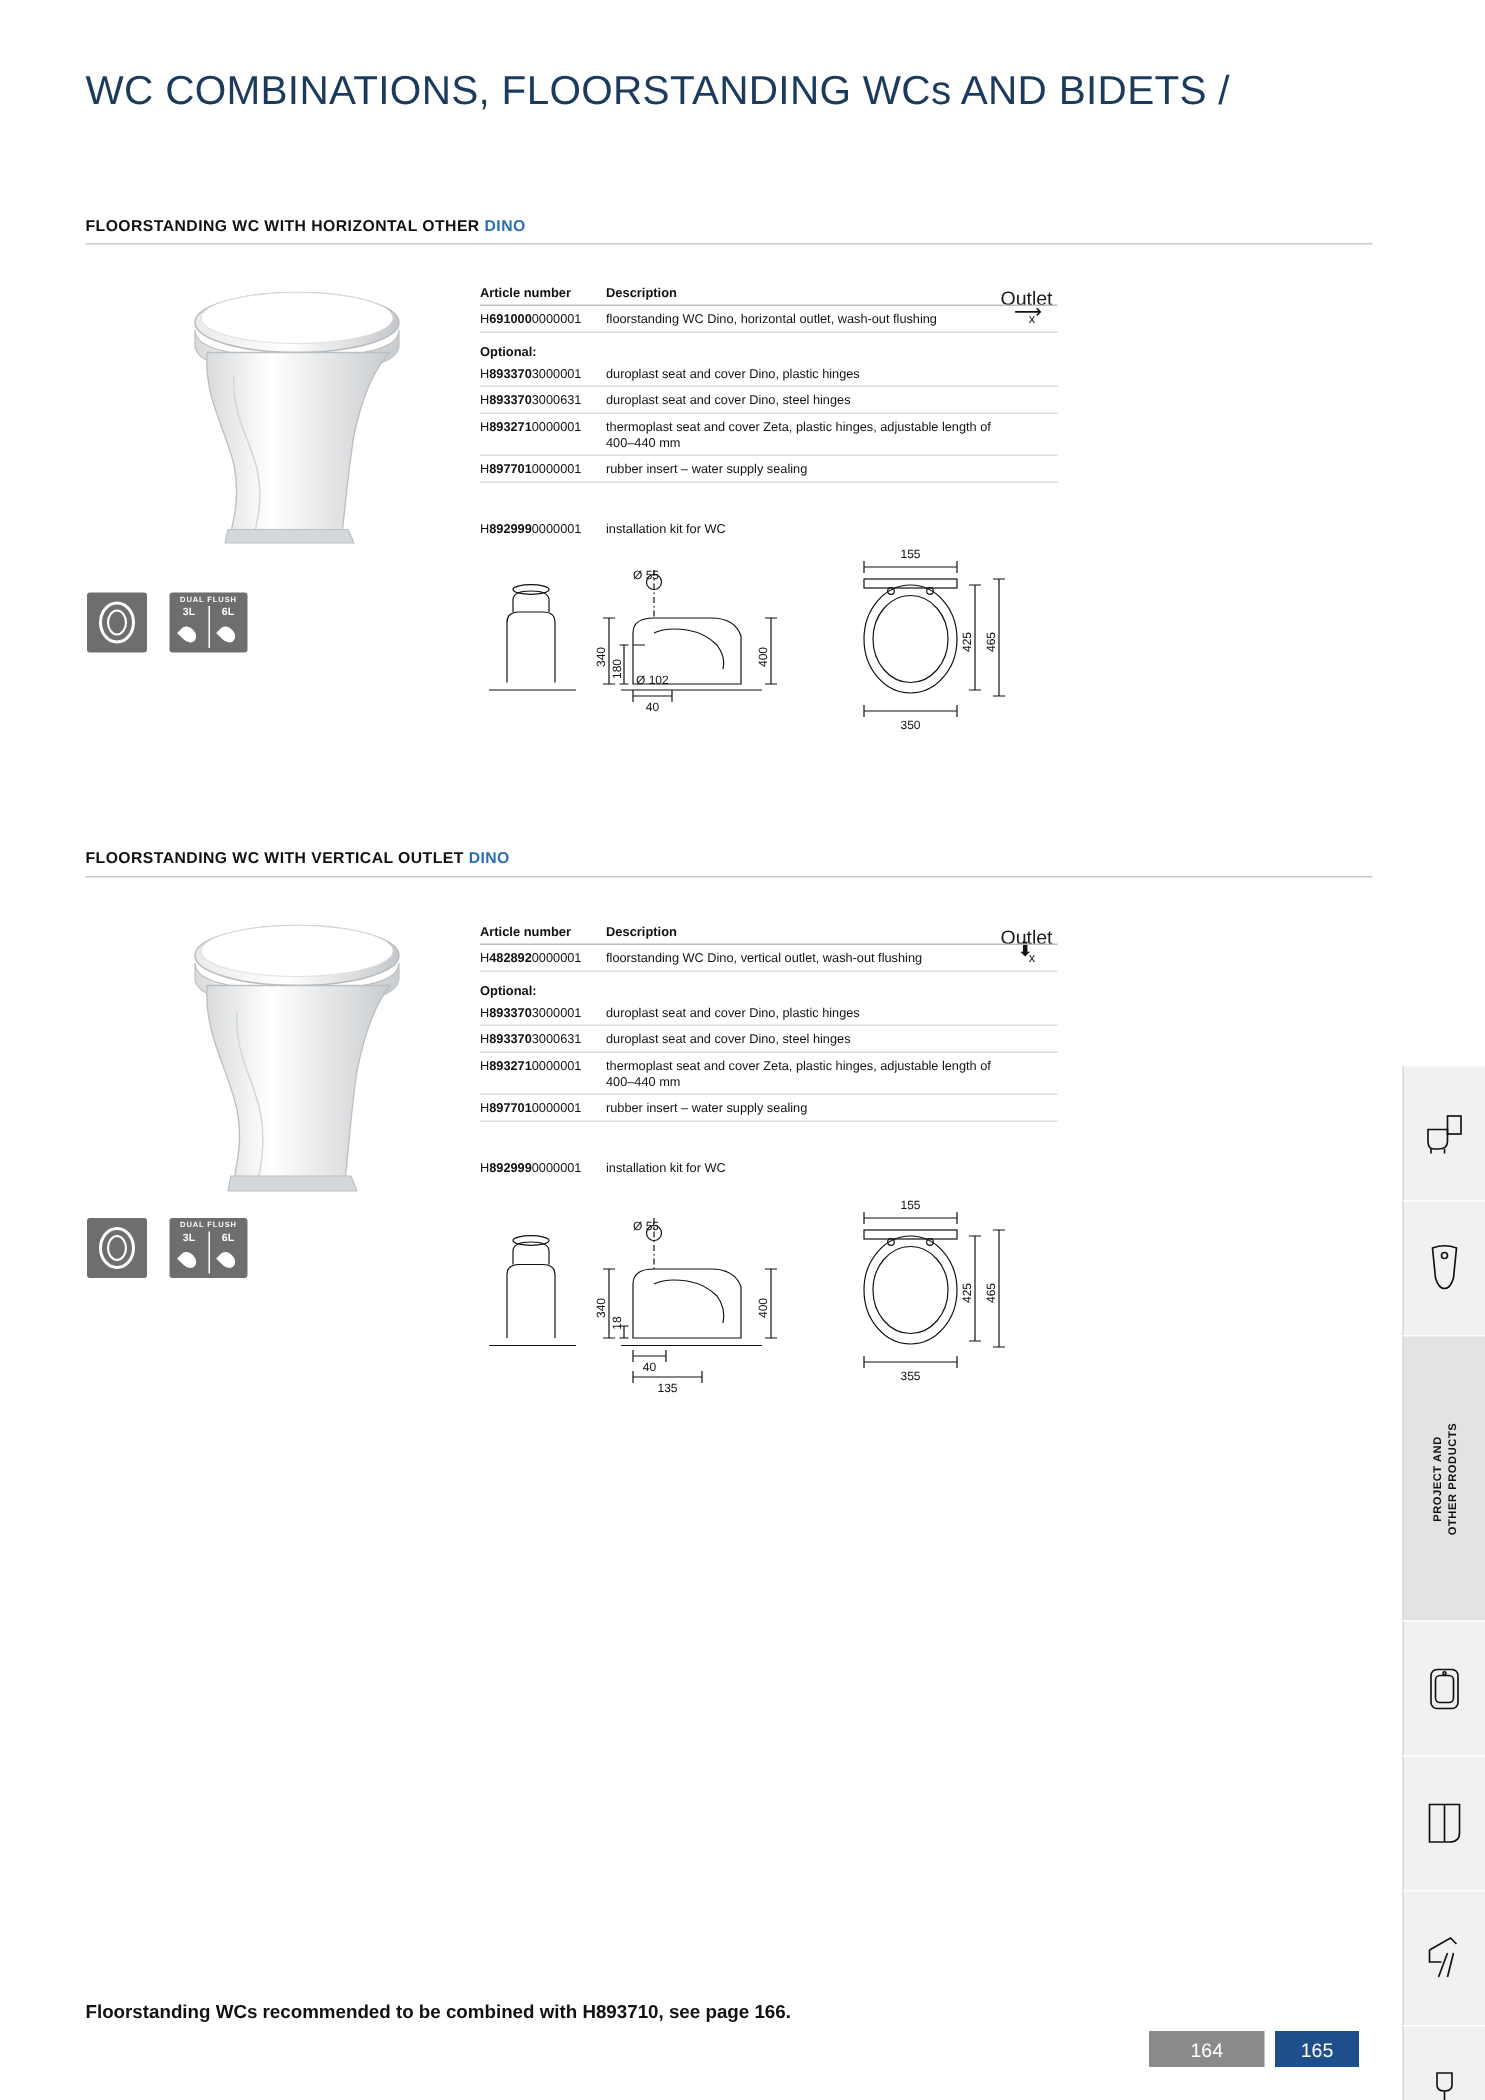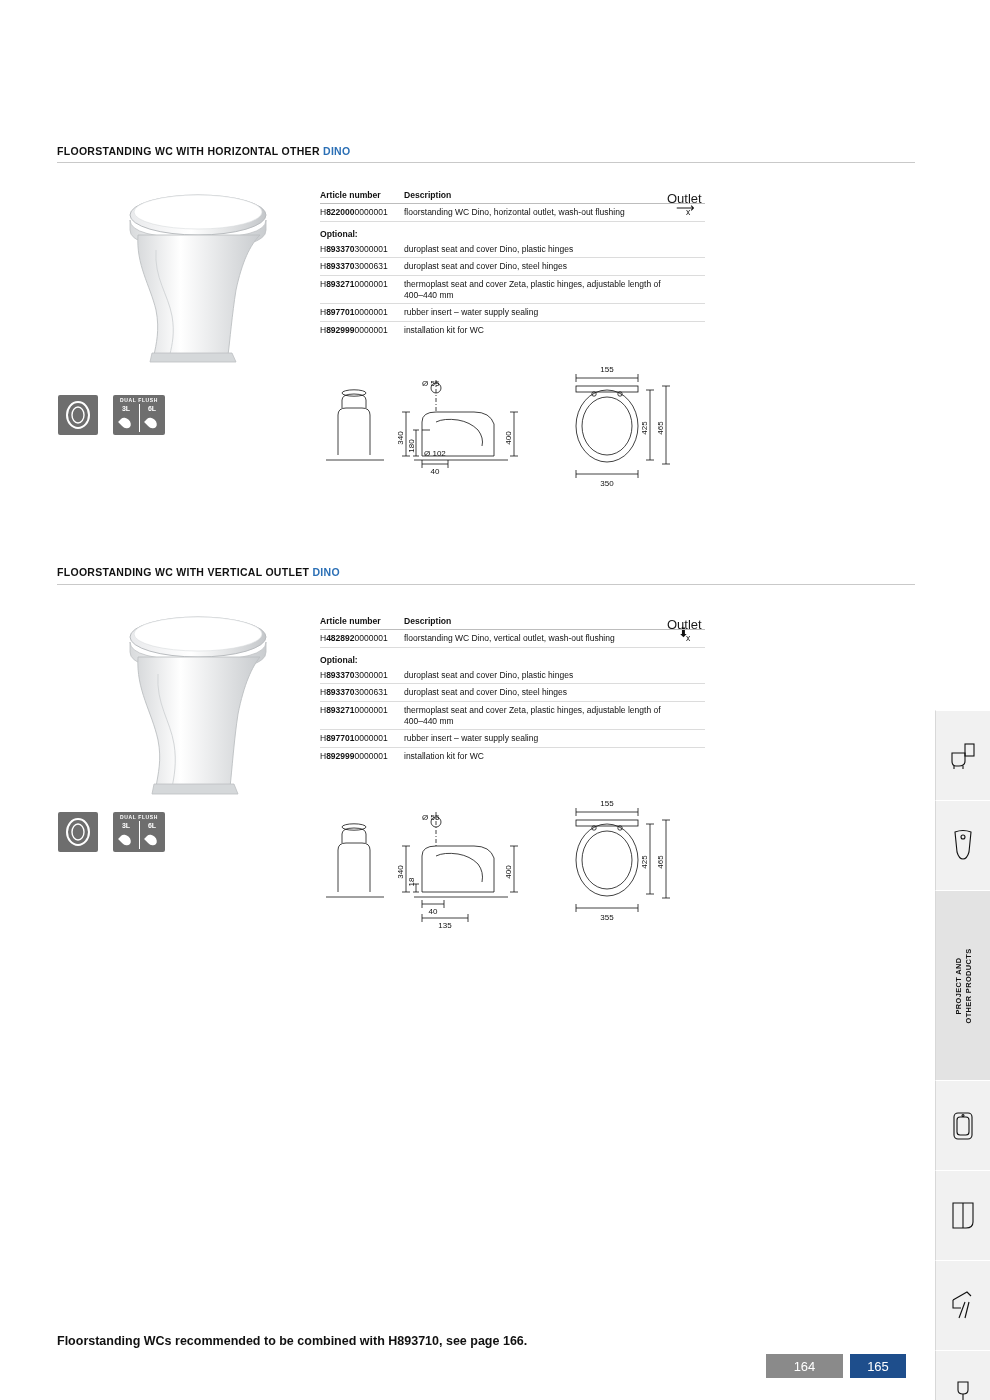--- a/index.html
+++ b/index.html
@@ -65,21 +65,21 @@
     font-size: 8.6px;
     padding-bottom: 3px;
     border-bottom: 1px solid #bdbdbd;
   }
   .tbl .row {
     display: flex;
     padding: 3px 0 3px 0;
     border-bottom: 1px solid #dcdcdc;
     line-height: 1.25;
   }
-  .tbl .row.noline { border-bottom: none; }
+  .tbl .row.noline { border-bottom: none; margin-top: 22px; }
   .col-art { width: 84px; flex: 0 0 84px; }
   .col-desc { flex: 1 1 auto; padding-right: 6px; }
   .col-out { width: 34px; flex: 0 0 34px; text-align: center; }
   .art-prefix { font-weight: normal; }
   .art-bold { font-weight: bold; }
   .optional-label {
     font-weight: bold;
     font-size: 8.6px;
     padding: 7px 0 2px 0;
   }
@@ -199,20 +199,21 @@
     line-height: 1.35;
     text-align: center;
     color: #111;
   }
 </style>
 </head>
 <body>
 
 <div class="page">
 
+  <div class="page-title">WC COMBINATIONS, FLOORSTANDING WCs AND BIDETS /</div>
 
   <div class="section-head" style="top:145px;">
     <span>FLOORSTANDING WC WITH HORIZONTAL OTHER</span>
     <span class="brand">DINO</span>
   </div>
   <div class="section-rule" style="top:162px;"></div>
 
   <div class="toilet-img" style="left:110px; top:190px;">
     <svg width="180" height="175" viewBox="0 0 180 175">
       <defs>
@@ -260,21 +261,21 @@
   <div class="outlet-head" style="left:667px; top:191px;">Outlet</div>
   <div class="outlet-arrow" style="left:676px; top:201px;">⟶</div>
 
   <div class="tbl" style="left:320px; top:190px; width:385px;">
     <div class="hdr">
       <div class="col-art">Article number</div>
       <div class="col-desc">Description</div>
       <div class="col-out"></div>
     </div>
     <div class="row">
-      <div class="col-art"><span class="art-prefix">H</span><span class="art-bold">822000</span><span class="art-prefix">0000001</span></div>
+      <div class="col-art"><span class="art-prefix">H</span><span class="art-bold">691000</span><span class="art-prefix">0000001</span></div>
       <div class="col-desc">floorstanding WC Dino, horizontal outlet, wash-out flushing</div>
       <div class="col-out">x</div>
     </div>
     <div class="optional-label">Optional:</div>
     <div class="row">
       <div class="col-art"><span class="art-prefix">H</span><span class="art-bold">893370</span><span class="art-prefix">3000001</span></div>
       <div class="col-desc">duroplast seat and cover Dino, plastic hinges</div>
       <div class="col-out"></div>
     </div>
     <div class="row">

